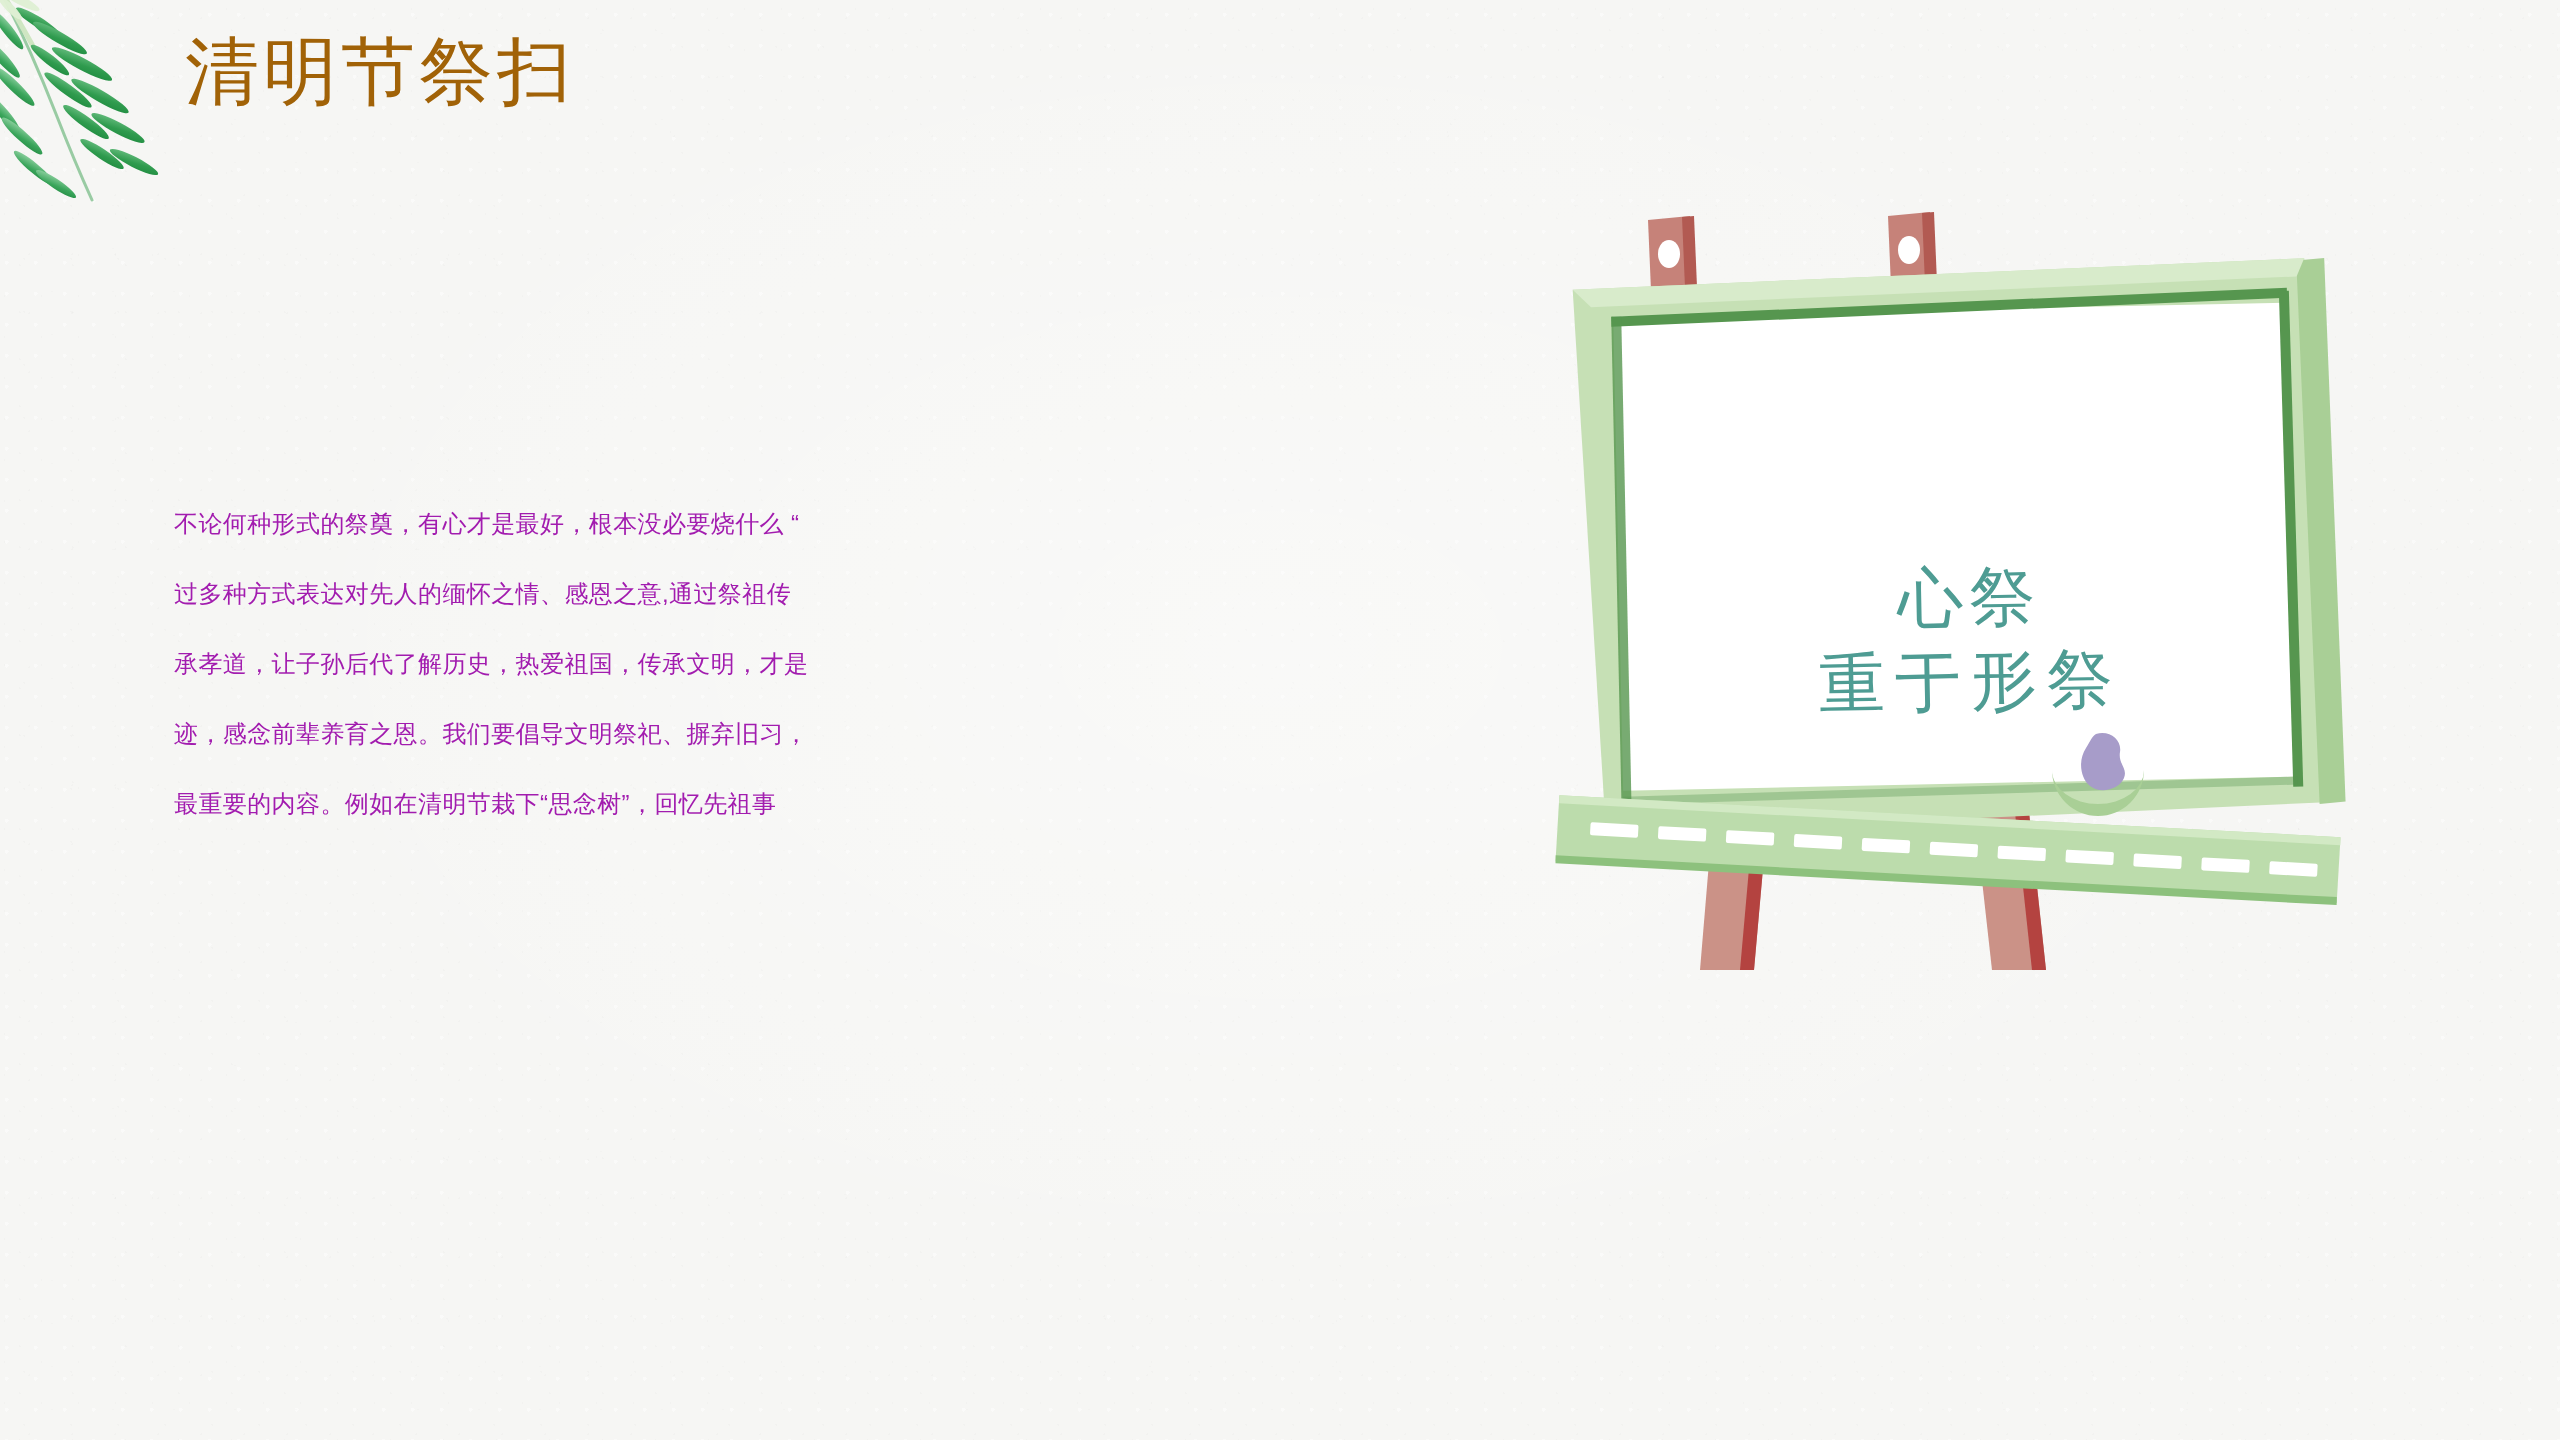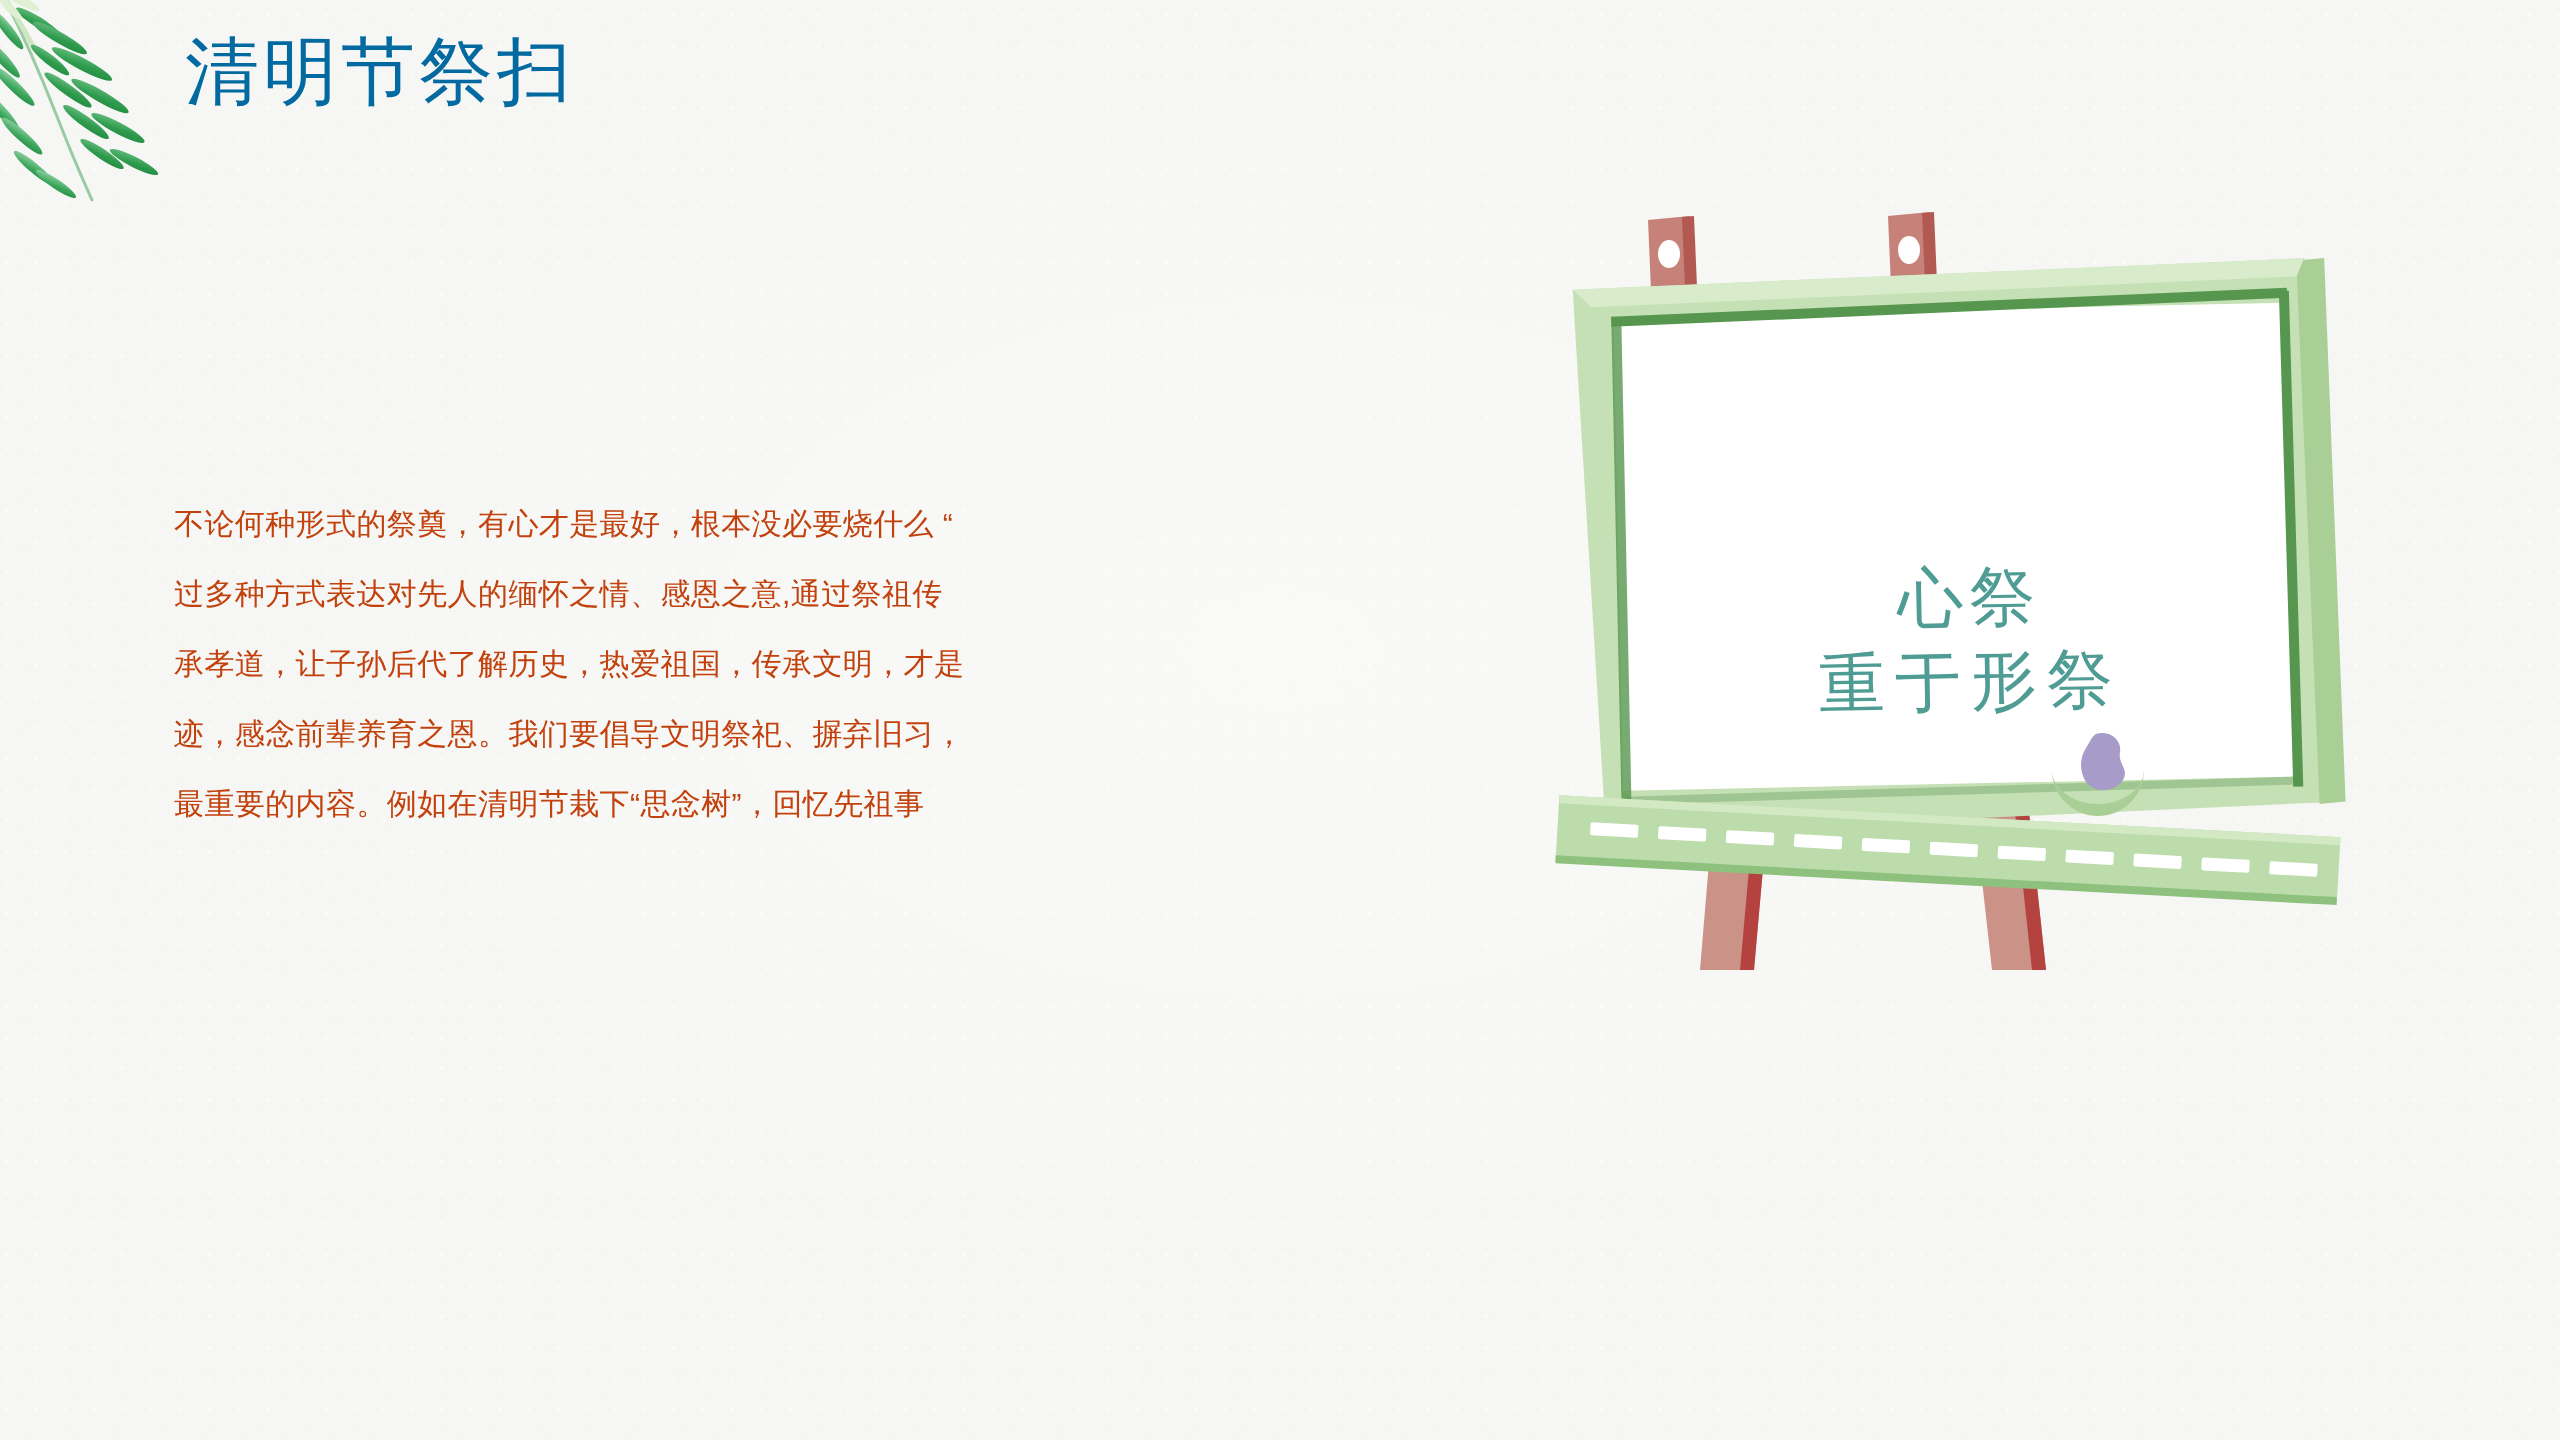--- a/index.html
+++ b/index.html
@@ -27,27 +27,27 @@
     background:radial-gradient(ellipse at 50% 45%, rgba(255,255,255,.35) 0%, rgba(240,240,238,0) 60%);
   }
 
   
   #willow{position:absolute;left:-6px;top:-14px;width:230px;height:260px;z-index:5;}
 
   
   #title{
     position:absolute;left:185px;top:32px;z-index:6;
     font-size:74px;line-height:1.08;letter-spacing:4px;
-    color:#0369a1;font-weight:400;white-space:nowrap;
+    color:#a16207;font-weight:400;white-space:nowrap;
   }
 
   
   #body-text{
     position:absolute;left:174px;top:489px;width:700px;z-index:6;
-    font-size:30px;line-height:70px;color:#c2410c;
+    font-size:24px;line-height:70px;color:#a21caf;
     letter-spacing:.4px;text-align:justify;text-justify:inter-character;
   }
   #body-text .ln{display:block;white-space:nowrap;}
 
   
   #easel{position:absolute;left:1540px;top:210px;width:820px;height:1000px;z-index:6;}
   #easel svg{display:block;width:820px;height:1000px;overflow:visible;}
 
   
   #board-text{

